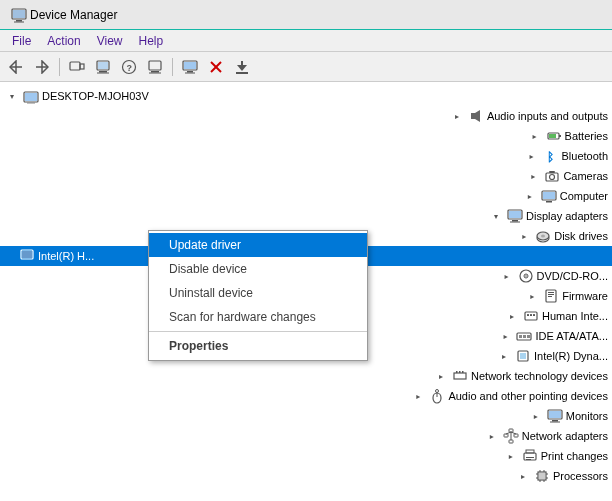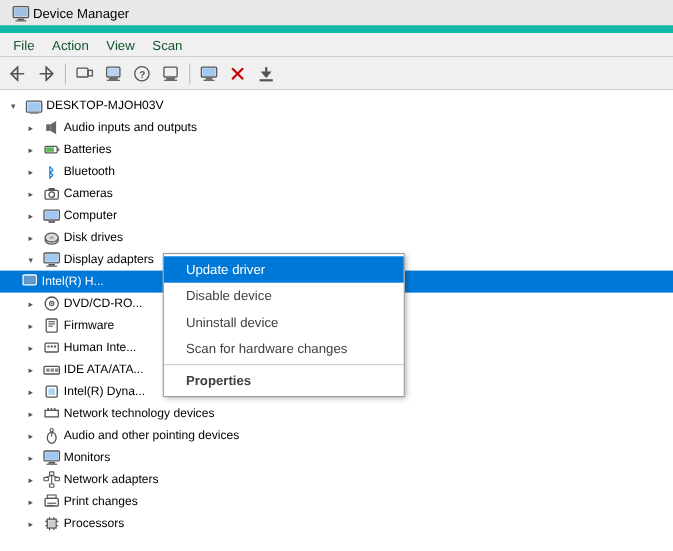--- a/index.html
+++ b/index.html
@@ -12,41 +12,41 @@
       overflow: hidden;
     }
 
     
     .title-bar {
       background: #e8e8e8;
       height: 30px;
       display: flex;
       align-items: center;
       padding: 0 8px;
-      border-bottom: 7px solid #14b8a6;
+      border-bottom: 1px solid #14b8a6;
     }
     .title-bar-text {
       font-size: 12px;
       color: #000;
     }
 
     
     .menu-bar {
       background: #f0f0f0;
       height: 22px;
       display: flex;
       align-items: center;
       padding: 0 4px;
       border-bottom: 1px solid #ccc;
     }
     .menu-item {
       padding: 2px 8px;
       cursor: pointer;
       font-size: 12px;
-      color: #14532d;
+      color: #4c1d95;
     }
 
     
     .toolbar {
       background: #f0f0f0;
       height: 30px;
       display: flex;
       align-items: center;
       padding: 0 4px;
       border-bottom: 1px solid #ccc;
@@ -123,21 +123,21 @@
       justify-content: center;
     }
 
     .item-text {
       font-size: 11px;
       color: #000;
     }
 
     
     .indent-0 { padding-left: 4px; }
-    .indent-1 { padding-left: 20px; }
+    .indent-1 { padding-left: 20px; justify-content: flex-end; }
     .indent-2 { }
 
     
     .context-menu {
       position: absolute;
       top: 148px;
       left: 148px;
       background: #fff;
       border: 1px solid #999;
       box-shadow: 2px 2px 5px rgba(0,0,0,0.3);
@@ -180,21 +180,21 @@
       <rect x="2" y="3" width="12" height="8" fill="#a0c0e0"></rect>
     </svg>
   </div>
   <span class="title-bar-text">Device Manager</span>
 </div>
 
 <div class="menu-bar">
   <span class="menu-item">File</span>
   <span class="menu-item">Action</span>
   <span class="menu-item">View</span>
-  <span class="menu-item">Scan</span>
+  <span class="menu-item">Help</span>
 </div>
 
 <div class="toolbar">
   <div class="toolbar-btn">
     <svg width="14" height="14" viewBox="0 0 14 14">
         <polygon points="7,1 1,7 7,13" fill="none" stroke="#555" stroke-width="1.5"></polygon>
         <line x1="1" y1="7" x2="13" y2="7" stroke="#555" stroke-width="1.5"></line>
       </svg>
   </div>
   <div class="toolbar-btn">
@@ -321,42 +321,42 @@
         <svg width="16" height="16" viewBox="0 0 16 16">
             <rect x="1" y="3" width="14" height="9" rx="1" fill="none" stroke="#555" stroke-width="1.2"></rect>
             <rect x="2" y="4" width="12" height="7" fill="#a0c8f0"></rect>
             <rect x="5" y="13" width="6" height="1.5" fill="#555"></rect>
           </svg>
       </div>
       <span class="item-text">Computer</span>
     </div>
 
     <div class="tree-item indent-1">
-      <div class="expand-btn closed"></div>
-      <div class="item-icon">
-        <svg width="16" height="16" viewBox="0 0 16 16">
-            <ellipse cx="8" cy="10" rx="6" ry="4" fill="none" stroke="#555" stroke-width="1.2"></ellipse>
-            <ellipse cx="8" cy="8" rx="6" ry="4" fill="#ddd" stroke="#555" stroke-width="1.2"></ellipse>
-            <ellipse cx="8" cy="8" rx="2" ry="1.5" fill="#aaa"></ellipse>
-          </svg>
-      </div>
-      <span class="item-text">Disk drives</span>
-    </div>
-
-    <div class="tree-item indent-1">
       <div class="expand-btn open"></div>
       <div class="item-icon">
         <svg width="16" height="16" viewBox="0 0 16 16">
             <rect x="1" y="2" width="14" height="9" rx="1" fill="none" stroke="#555" stroke-width="1.2"></rect>
             <rect x="2" y="3" width="12" height="7" fill="#a0c8f0"></rect>
             <rect x="5" y="12" width="6" height="1.5" fill="#555"></rect>
             <rect x="3" y="13.5" width="10" height="1" fill="#555"></rect>
           </svg>
       </div>
       <span class="item-text">Display adapters</span>
+    </div>
+
+    <div class="tree-item indent-1">
+      <div class="expand-btn closed"></div>
+      <div class="item-icon">
+        <svg width="16" height="16" viewBox="0 0 16 16">
+            <ellipse cx="8" cy="10" rx="6" ry="4" fill="none" stroke="#555" stroke-width="1.2"></ellipse>
+            <ellipse cx="8" cy="8" rx="6" ry="4" fill="#ddd" stroke="#555" stroke-width="1.2"></ellipse>
+            <ellipse cx="8" cy="8" rx="2" ry="1.5" fill="#aaa"></ellipse>
+          </svg>
+      </div>
+      <span class="item-text">Disk drives</span>
     </div>
 
     <div class="tree-item indent-2 selected">
       <div class="expand-btn leaf"></div>
       <div class="item-icon">
         <svg width="16" height="16" viewBox="0 0 16 16">
             <rect x="2" y="2" width="12" height="9" rx="1" fill="none" stroke="#fff" stroke-width="1.2"></rect>
             <rect x="3" y="3" width="10" height="7" fill="#6699cc"></rect>
           </svg>
       </div>

